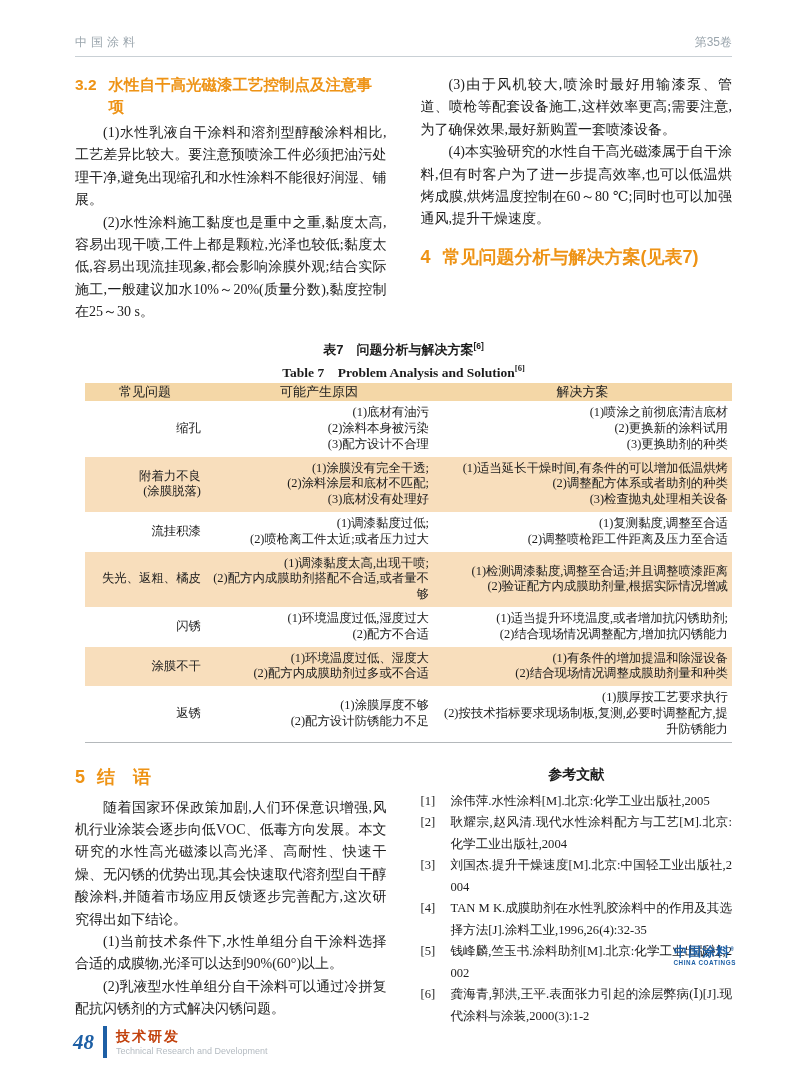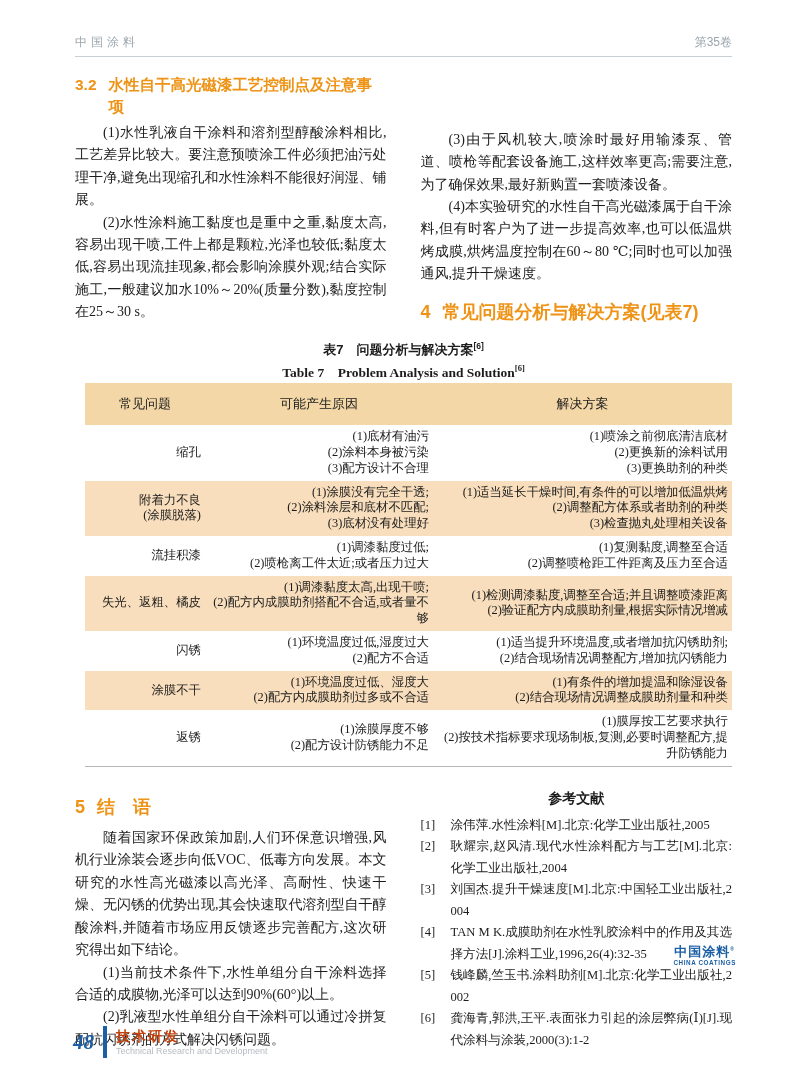--- a/index.html
+++ b/index.html
@@ -23,21 +23,21 @@
   .page-header{
     position:absolute;top:34px;left:75px;right:62px;
     display:flex;justify-content:space-between;align-items:flex-end;
     border-bottom:1px solid var(--rule-gray);padding-bottom:5px;
     color:var(--header-gray);
     font-family:"Liberation Sans","DejaVu Sans",sans-serif;font-size:12px;
   }
   .journal-name{letter-spacing:4px;}
   
   .content{position:absolute;top:74px;left:75px;width:657px;}
-  .cols{display:flex;gap:34px;align-items:flex-end;}
+  .cols{display:flex;gap:34px;}
   .col{flex:1 1 0;min-width:0;}
   .para{
     font-size:14px;line-height:22.4px;text-indent:2em;text-align:justify;
     word-break:break-all;
   }
   .sec-heading{
     color:var(--accent-orange);
     font-family:"Liberation Sans","DejaVu Sans",sans-serif;
     font-weight:bold;display:flex;align-items:baseline;
   }
@@ -56,21 +56,21 @@
     line-height:18px;margin-top:1px;margin-bottom:2px;
   }
   .tbl-title sup,.tbl-title-en sup{font-size:8.5px;}
   table.problems{
     margin-left:10px;width:647px;border-collapse:collapse;
     font-size:12.4px;line-height:15.8px;
     border-bottom:1px solid #b4b8bb;
   }
   table.problems th{
     background:var(--table-header-bg);font-weight:normal;font-size:13px;
-    padding:13px 2px;text-align:center;
+    padding:1px 2px;text-align:center;
   }
   table.problems td{padding:4px 4px;vertical-align:middle;text-align:right;}
   td.cell-problem{width:120px;padding-left:14px;}
   td.cell-causes{width:228px;}
   td.cell-solutions{width:299px;}
   tr.shaded{background:var(--table-stripe-bg);}
   
   .bottom-cols{margin-top:22px;}
   #section5-heading{margin-bottom:8px;}
   

